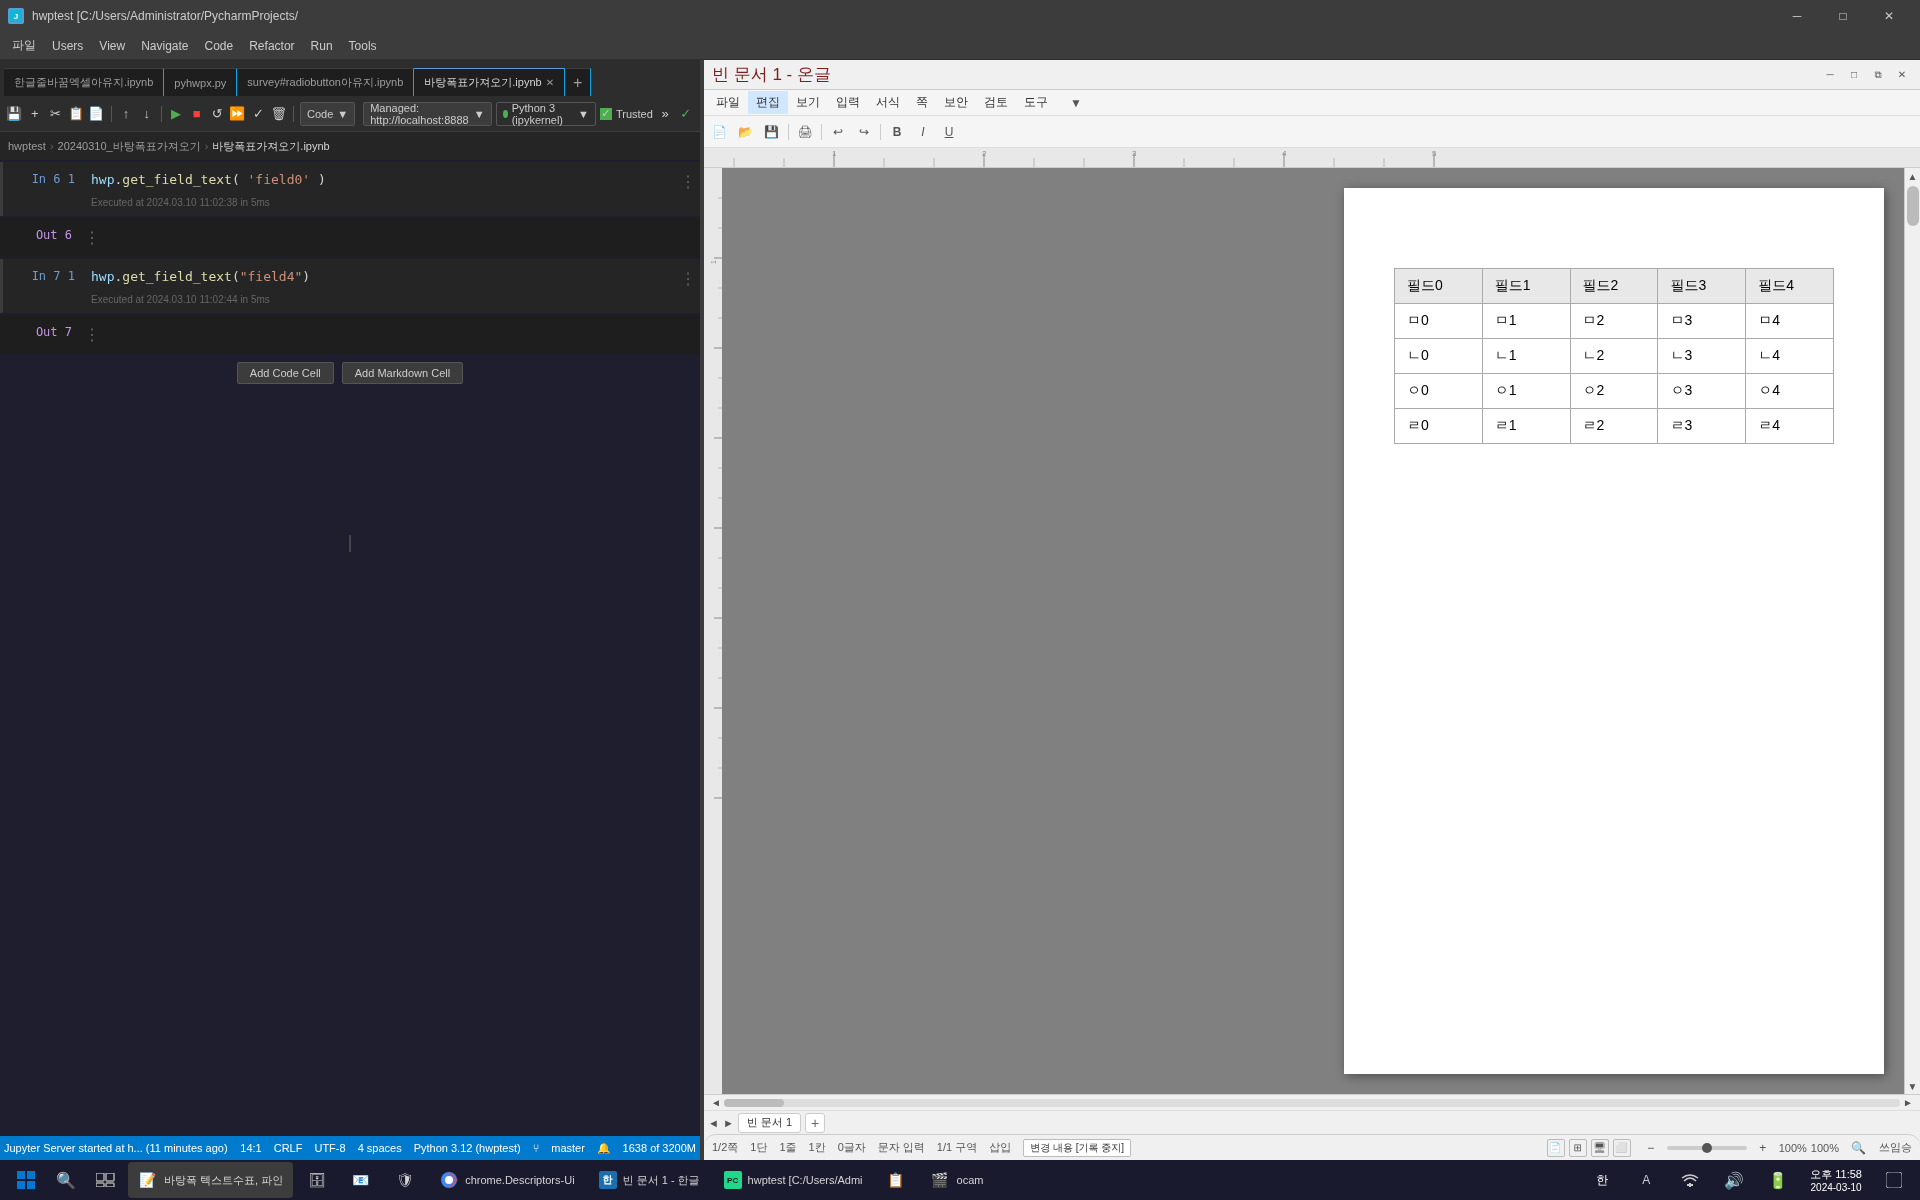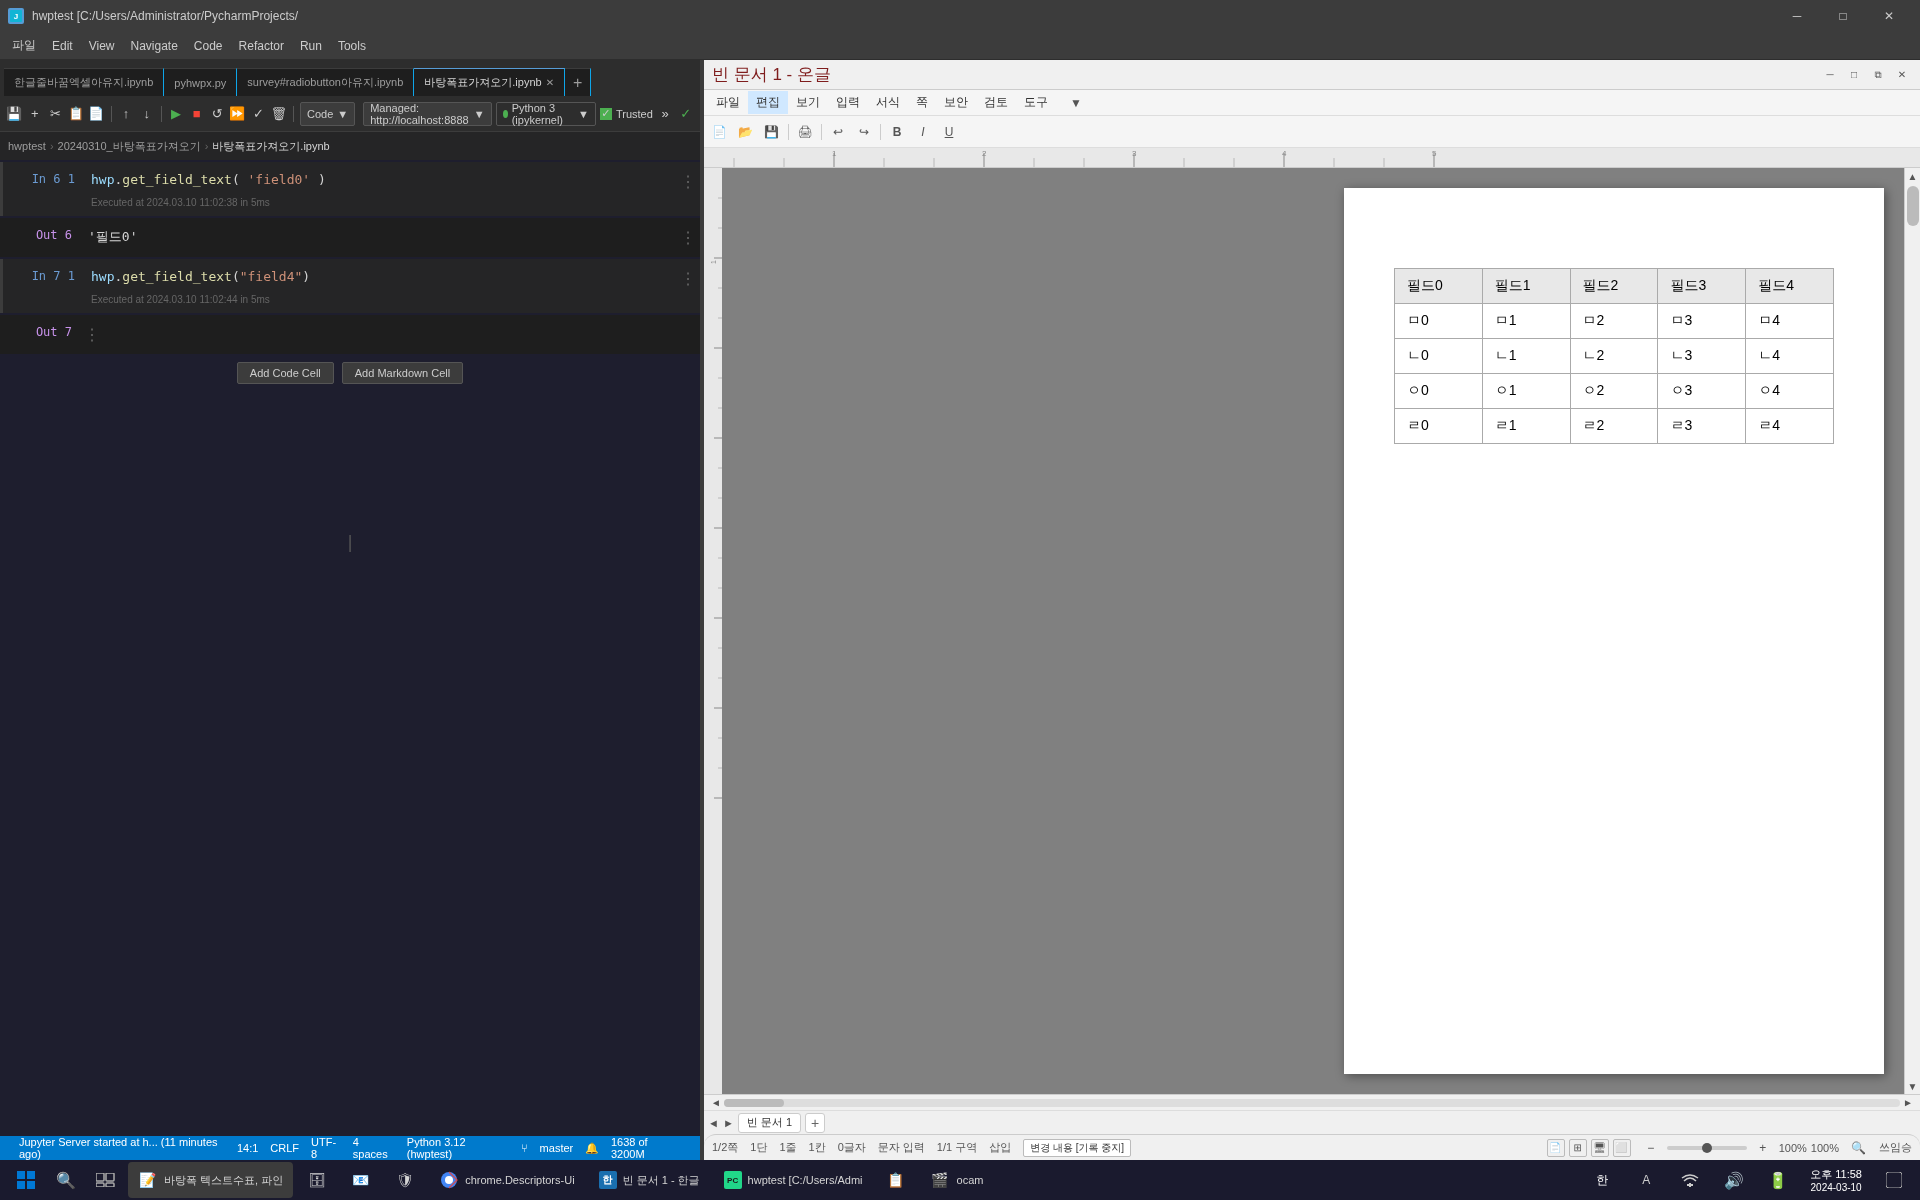--- a/index.html
+++ b/index.html
@@ -324,21 +324,21 @@
       border-radius: 2px;
     }
 
     
     .status-bar {
       height: 24px;
       background: #007acc;
       display: flex;
       align-items: center;
       justify-content: space-between;
-      padding: 0 19px;
+      padding: 0 4px;
       flex-shrink: 0;
       color: white;
       font-size: 11px;
     }
     .status-left { display: flex; align-items: center; gap: 12px; }
     .status-right { display: flex; align-items: center; gap: 12px; }
     .status-item { font-size: 11px; }
 
     
     .taskbar {
@@ -630,21 +630,21 @@
     </div>
     <div class="title-bar-controls">
       <div class="title-bar-btn">─</div>
       <div class="title-bar-btn">□</div>
       <div class="title-bar-btn close">✕</div>
     </div>
   </div>
 
   <div class="menu-bar">
     <div class="menu-item">파일</div>
-    <div class="menu-item">Edit</div>
+    <div class="menu-item">Users</div>
     <div class="menu-item">View</div>
     <div class="menu-item">Navigate</div>
     <div class="menu-item">Code</div>
     <div class="menu-item">Refactor</div>
     <div class="menu-item">Run</div>
     <div class="menu-item">Tools</div>
   </div>
 
   <div class="main-content">
 
@@ -723,23 +723,20 @@
               <span class="code-obj">hwp</span><span class="code-text">.</span><span class="code-func">get_field_text</span><span class="code-paren">( </span><span class="code-string">'field0'</span><span class="code-paren"> )</span>
             </div>
             <div class="cell-more">⋮</div>
           </div>
           <div class="exec-time">Executed at 2024.03.10 11:02:38 in 5ms</div>
         </div>
 
         <div class="cell out-cell">
           <div class="cell-row">
             <div class="cell-gutter out">Out&nbsp;6</div>
-            <div class="cell-content">
-              <span class="out-value">'필드0'</span>
-            </div>
             <div class="cell-more">⋮</div>
           </div>
         </div>
 
         <div class="cell code-cell">
           <div class="cell-row">
             <div class="cell-gutter">In&nbsp;7&nbsp;1</div>
             <div class="cell-content">
               <span class="code-obj">hwp</span><span class="code-text">.</span><span class="code-func">get_field_text</span><span class="code-paren">(</span><span class="code-string">"field4"</span><span class="code-paren">)</span>
             </div>

